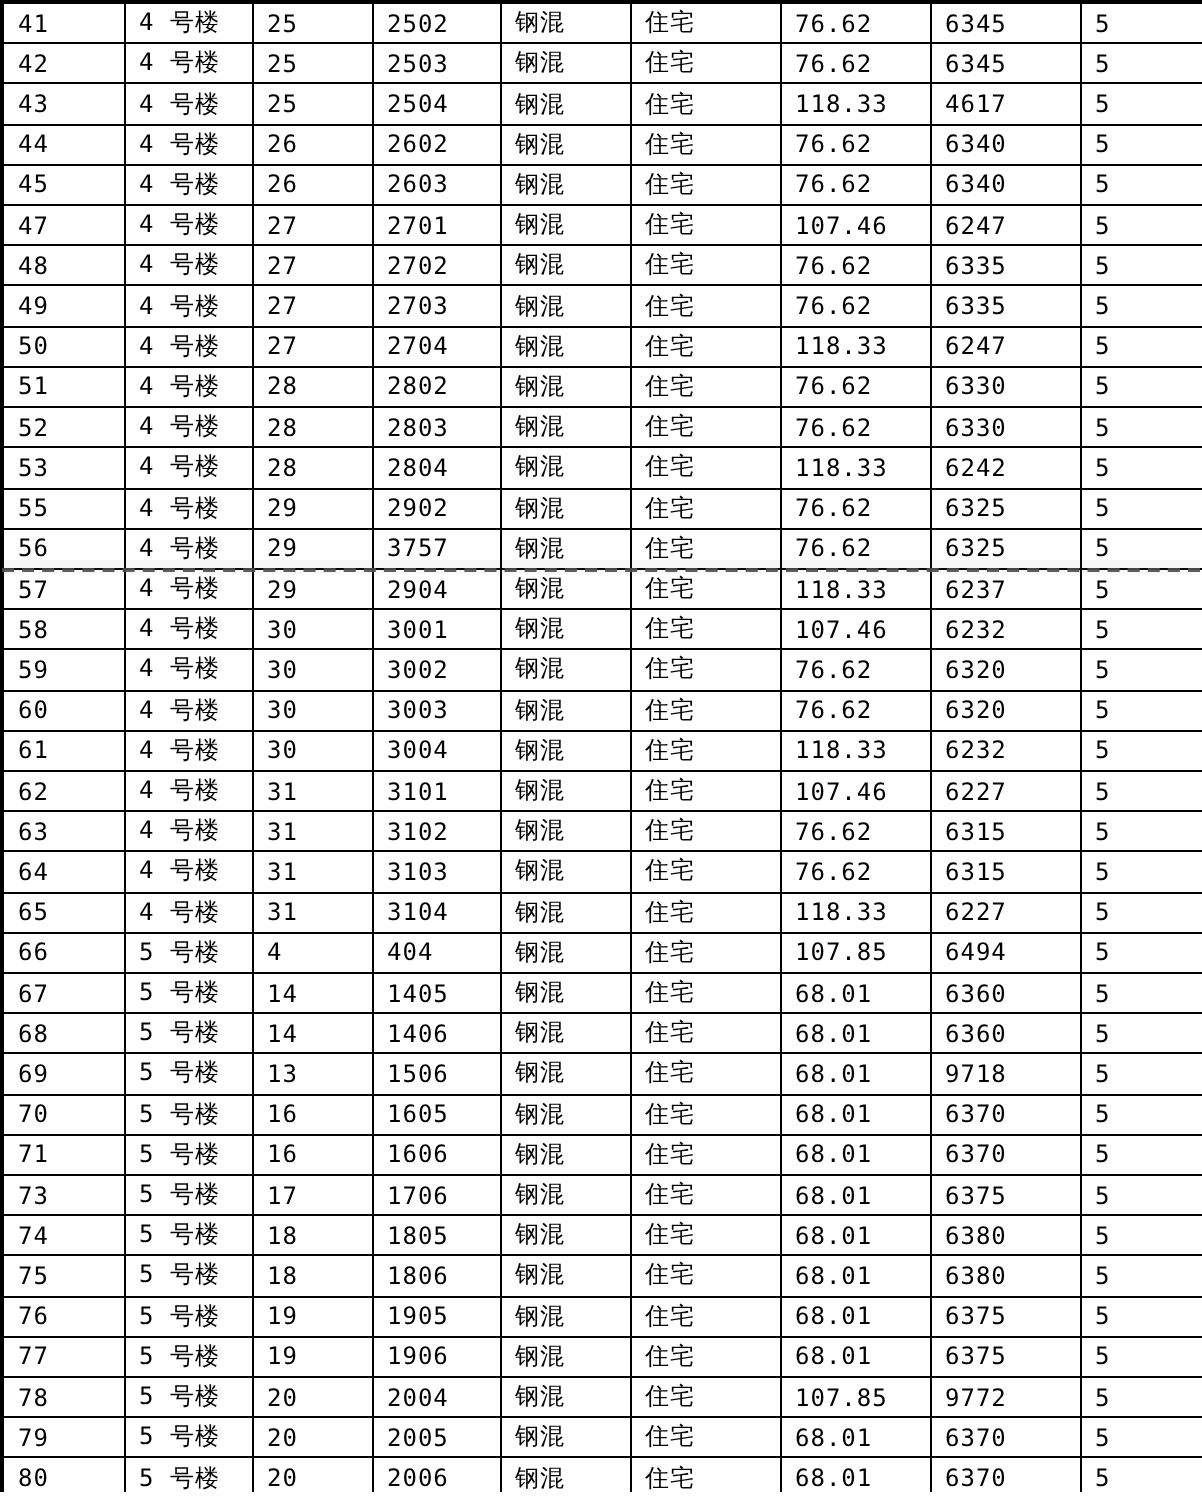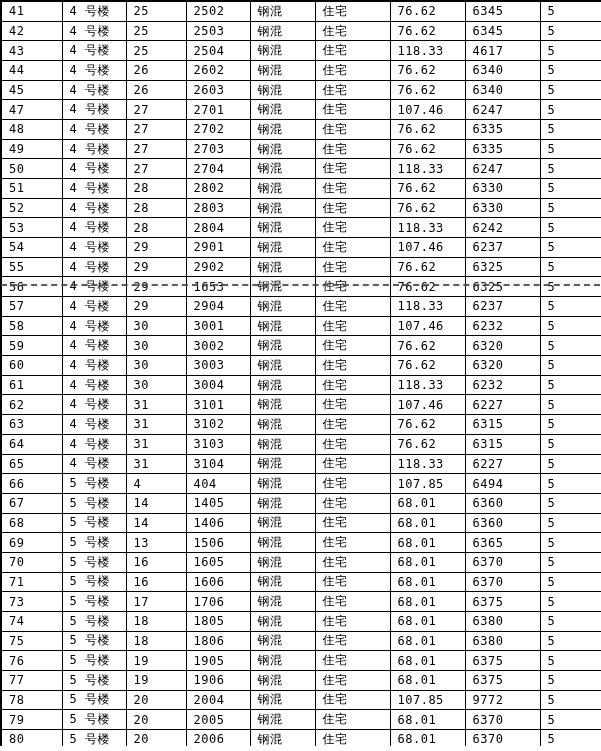--- a/index.html
+++ b/index.html
@@ -200,46 +200,35 @@
           <td class="c-building">4 号楼</td>
           <td class="c-floor">28</td>
           <td class="c-room">2804</td>
           <td class="c-structure">钢混</td>
           <td class="c-usage">住宅</td>
           <td class="c-area">118.33</td>
           <td class="c-price">6242</td>
           <td class="c-note">5</td>
         </tr>
         <tr>
-          <td class="c-seq">54</td>
-          <td class="c-building">4 号楼</td>
-          <td class="c-floor">29</td>
-          <td class="c-room">2901</td>
-          <td class="c-structure">钢混</td>
-          <td class="c-usage">住宅</td>
-          <td class="c-area">107.46</td>
-          <td class="c-price">6237</td>
-          <td class="c-note">5</td>
-        </tr>
-        <tr>
           <td class="c-seq">55</td>
           <td class="c-building">4 号楼</td>
           <td class="c-floor">29</td>
           <td class="c-room">2902</td>
           <td class="c-structure">钢混</td>
           <td class="c-usage">住宅</td>
           <td class="c-area">76.62</td>
           <td class="c-price">6325</td>
           <td class="c-note">5</td>
         </tr>
         <tr>
           <td class="c-seq">56</td>
           <td class="c-building">4 号楼</td>
           <td class="c-floor">29</td>
-          <td class="c-room">1653</td>
+          <td class="c-room">3757</td>
           <td class="c-structure">钢混</td>
           <td class="c-usage">住宅</td>
           <td class="c-area">76.62</td>
           <td class="c-price">6325</td>
           <td class="c-note">5</td>
         </tr>
         <tr>
           <td class="c-seq">57</td>
           <td class="c-building">4 号楼</td>
           <td class="c-floor">29</td>
@@ -372,21 +361,21 @@
           <td class="c-note">5</td>
         </tr>
         <tr>
           <td class="c-seq">69</td>
           <td class="c-building">5 号楼</td>
           <td class="c-floor">13</td>
           <td class="c-room">1506</td>
           <td class="c-structure">钢混</td>
           <td class="c-usage">住宅</td>
           <td class="c-area">68.01</td>
-          <td class="c-price">6365</td>
+          <td class="c-price">9718</td>
           <td class="c-note">5</td>
         </tr>
         <tr>
           <td class="c-seq">70</td>
           <td class="c-building">5 号楼</td>
           <td class="c-floor">16</td>
           <td class="c-room">1605</td>
           <td class="c-structure">钢混</td>
           <td class="c-usage">住宅</td>
           <td class="c-area">68.01</td>

